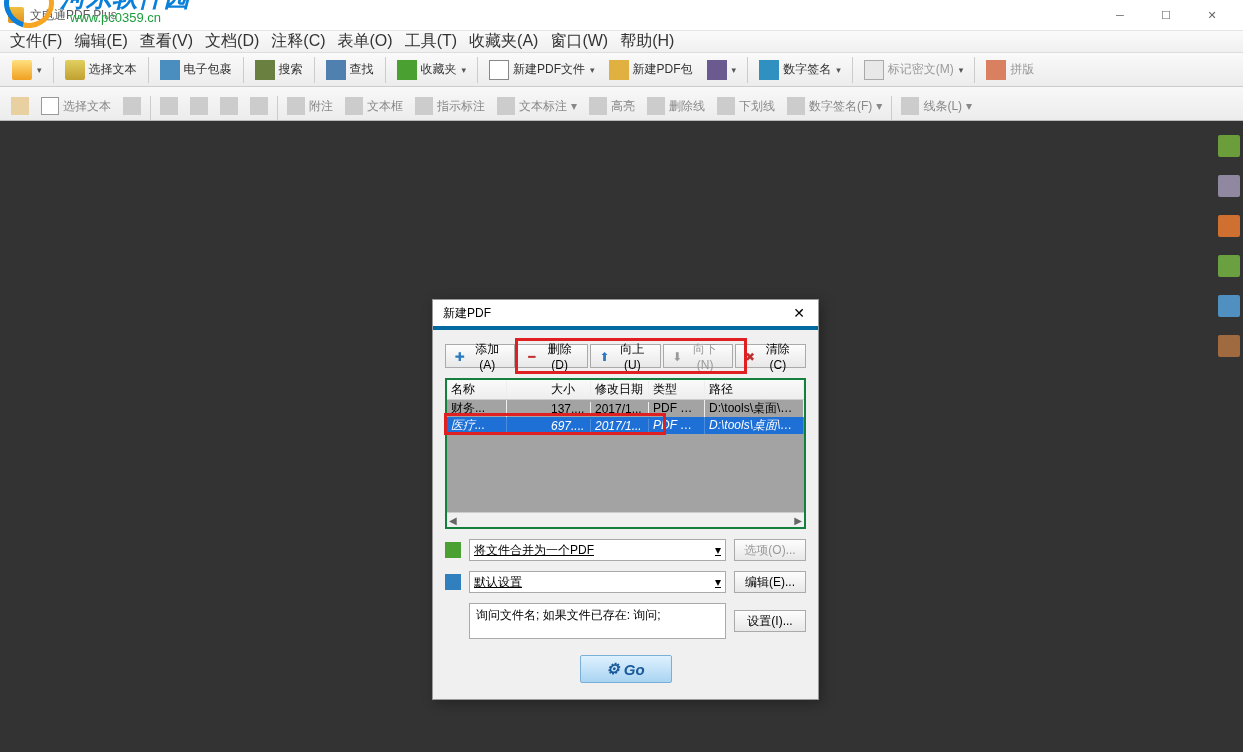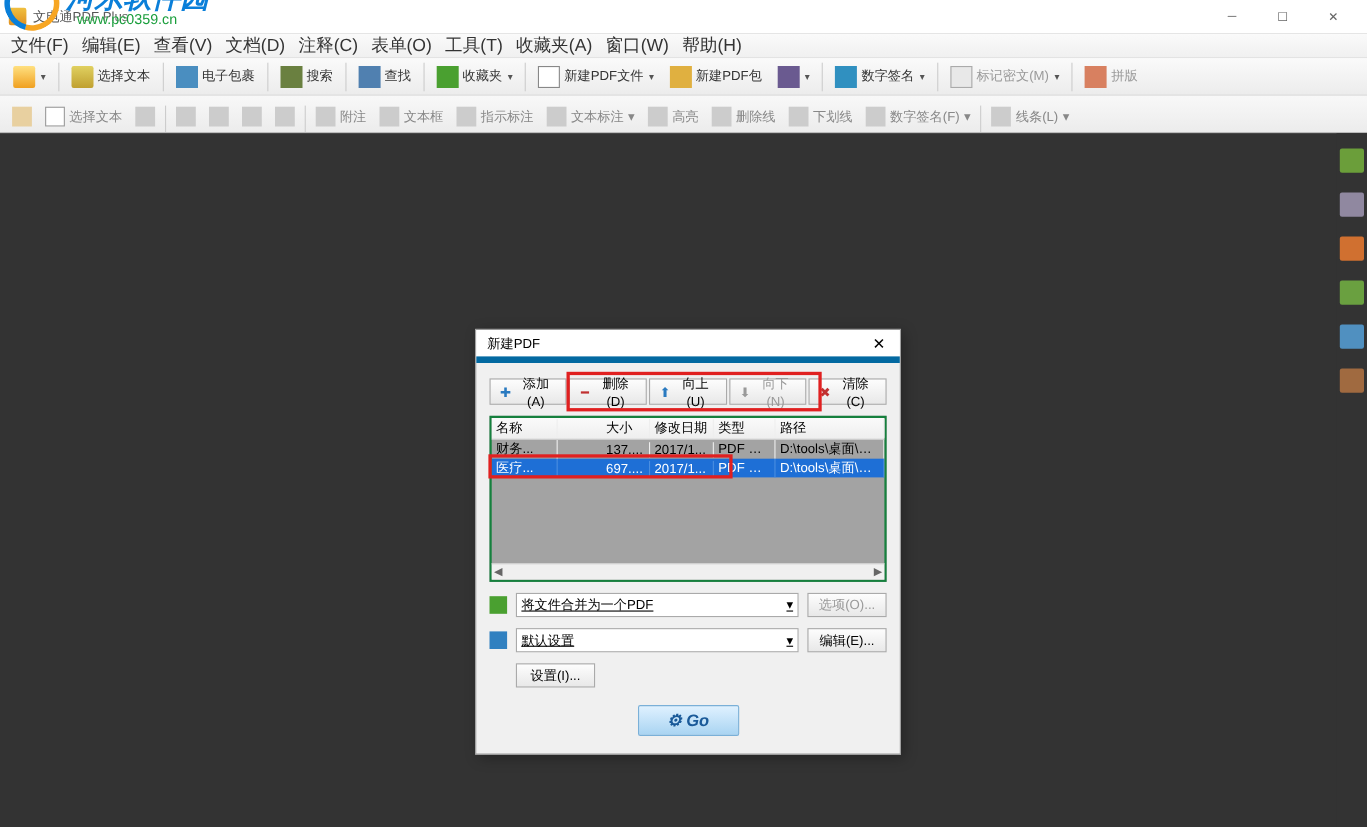--- a/index.html
+++ b/index.html
@@ -32,36 +32,36 @@
 .right-rail { position:absolute; right:0; top:0; width:28px; height:100%; background:#333; display:flex; flex-direction:column; align-items:center; padding-top:14px; gap:18px;}
 .right-rail .ricon { width:22px; height:22px; border-radius:2px;}
 
 .watermark-logo { position:absolute; left:4px; top:-22px; z-index:50; pointer-events:none; }
 .wm-circle { width:50px; height:50px; border-radius:50%; border:5px solid #0a7fd9; border-right-color:#f7a623; border-bottom-color:#f7a623; transform:rotate(-30deg); }
 .wm-text1 { position:absolute; left:56px; top:2px; font-size:26px; font-weight:bold; font-style:italic; color:#0a7fd9; text-shadow:0 0 2px #fff; white-space:nowrap;}
 .wm-text2 { position:absolute; left:66px; top:32px; font-size:13px; color:#1a9e3c; text-shadow:0 0 2px #fff; white-space:nowrap;}
 
 
 .dialog { position:absolute; left:432px; top:178px; width:387px; background:#f0f0f0; border:1px solid #999; box-shadow:3px 3px 12px rgba(0,0,0,0.3); }
-.dlg-title { height:30px; background:#fff; display:flex; align-items:center; padding:0 10px; font-size:12px; border-bottom:6px solid #0369a1;}
+.dlg-title { height:30px; background:#fff; display:flex; align-items:center; padding:0 10px; font-size:12px; border-bottom:4px solid #0369a1;}
 .dlg-title .dlg-t { flex:1; }
 .dlg-close { width:18px; text-align:center; cursor:default; font-size:14px;}
 .dlg-body { padding:14px 12px 12px; }
 
 .btn-row { display:flex; gap:2px; margin-bottom:10px; position:relative;}
 .dlg-btn { height:24px; padding:0 8px; font-size:12px; background:linear-gradient(#fdfdfd,#e8e8e8); border:1px solid #aaa; display:inline-flex; align-items:center; gap:3px; cursor:default;}
 .dlg-btn .bi { width:12px; height:12px; display:inline-block;}
 .red-box { position:absolute; border:3px solid #e02020; pointer-events:none;}
 
 .file-table { width:100%; border:2px solid #15803d; background:#a3a3a3; font-size:12px; }
 .ft-head { display:flex; background:linear-gradient(#fafafa,#eee); border-bottom:1px solid #ccc; height:20px; align-items:center;}
 .ft-head div, .ft-row div { padding:0 4px; overflow:hidden; white-space:nowrap; text-overflow:ellipsis; border-right:1px solid #eee;}
 .ft-body { height:112px; overflow:hidden;}
 .ft-row { display:flex; height:17px; align-items:center;}
-.ft-row.sel { background:#1e6fd6; color:#fff; }
+.ft-row.sel { background:#1e6fd6; color:#fff;font-style:italic; }
 .ft-row.sel div { border-right-color:#4a8ee0;}
 .col-name{width:60px;} .col-size{width:44px;margin-left:40px;} .col-date{width:58px;} .col-type{width:56px;} .col-path{flex:1; border-right:none;}
 .ft-scroll { height:15px; background:#f0f0f0; border-top:1px solid #ccc; display:flex; align-items:center; justify-content:space-between; padding:0 2px;}
 .ft-scroll span{font-size:10px; color:#666;}
 
 .opt-row { display:flex; align-items:center; gap:8px; margin-top:10px;}
 .opt-row .oi { width:16px; height:16px; }
 .opt-select { flex:1; height:22px; border:1px solid #aaa; background:#fff; font-size:12px; padding:0 4px; display:flex; align-items:center; justify-content:space-between;text-decoration:underline;}
 .opt-btn { width:72px; height:22px; border:1px solid #aaa; background:linear-gradient(#fdfdfd,#e8e8e8); font-size:12px; display:flex; align-items:center; justify-content:center; }
 .opt-btn.disabled { color:#999;}
@@ -327,20 +327,21 @@
         <div class="opt-row">
           <span class="oi" style="background:#3080c0;"></span>
           <div class="opt-select">
               <span>默认设置</span>
               <span>▾</span>
             </div>
           <div class="opt-btn">编辑(E)...</div>
         </div>
         <div class="opt-row">
           <span class="oi"></span>
+          <div class="opt-area">询问文件名; 如果文件已存在: 询问;</div>
           <div class="opt-btn">设置(I)...</div>
         </div>
 
         <div class="go-btn">
           <span>⚙</span>
           <span>Go</span>
         </div>
       </div>
     </div>
   </div>

